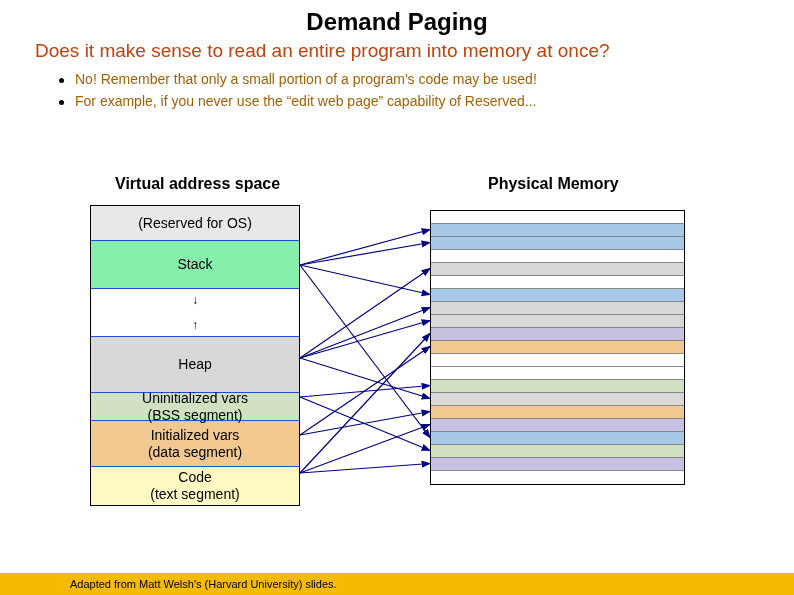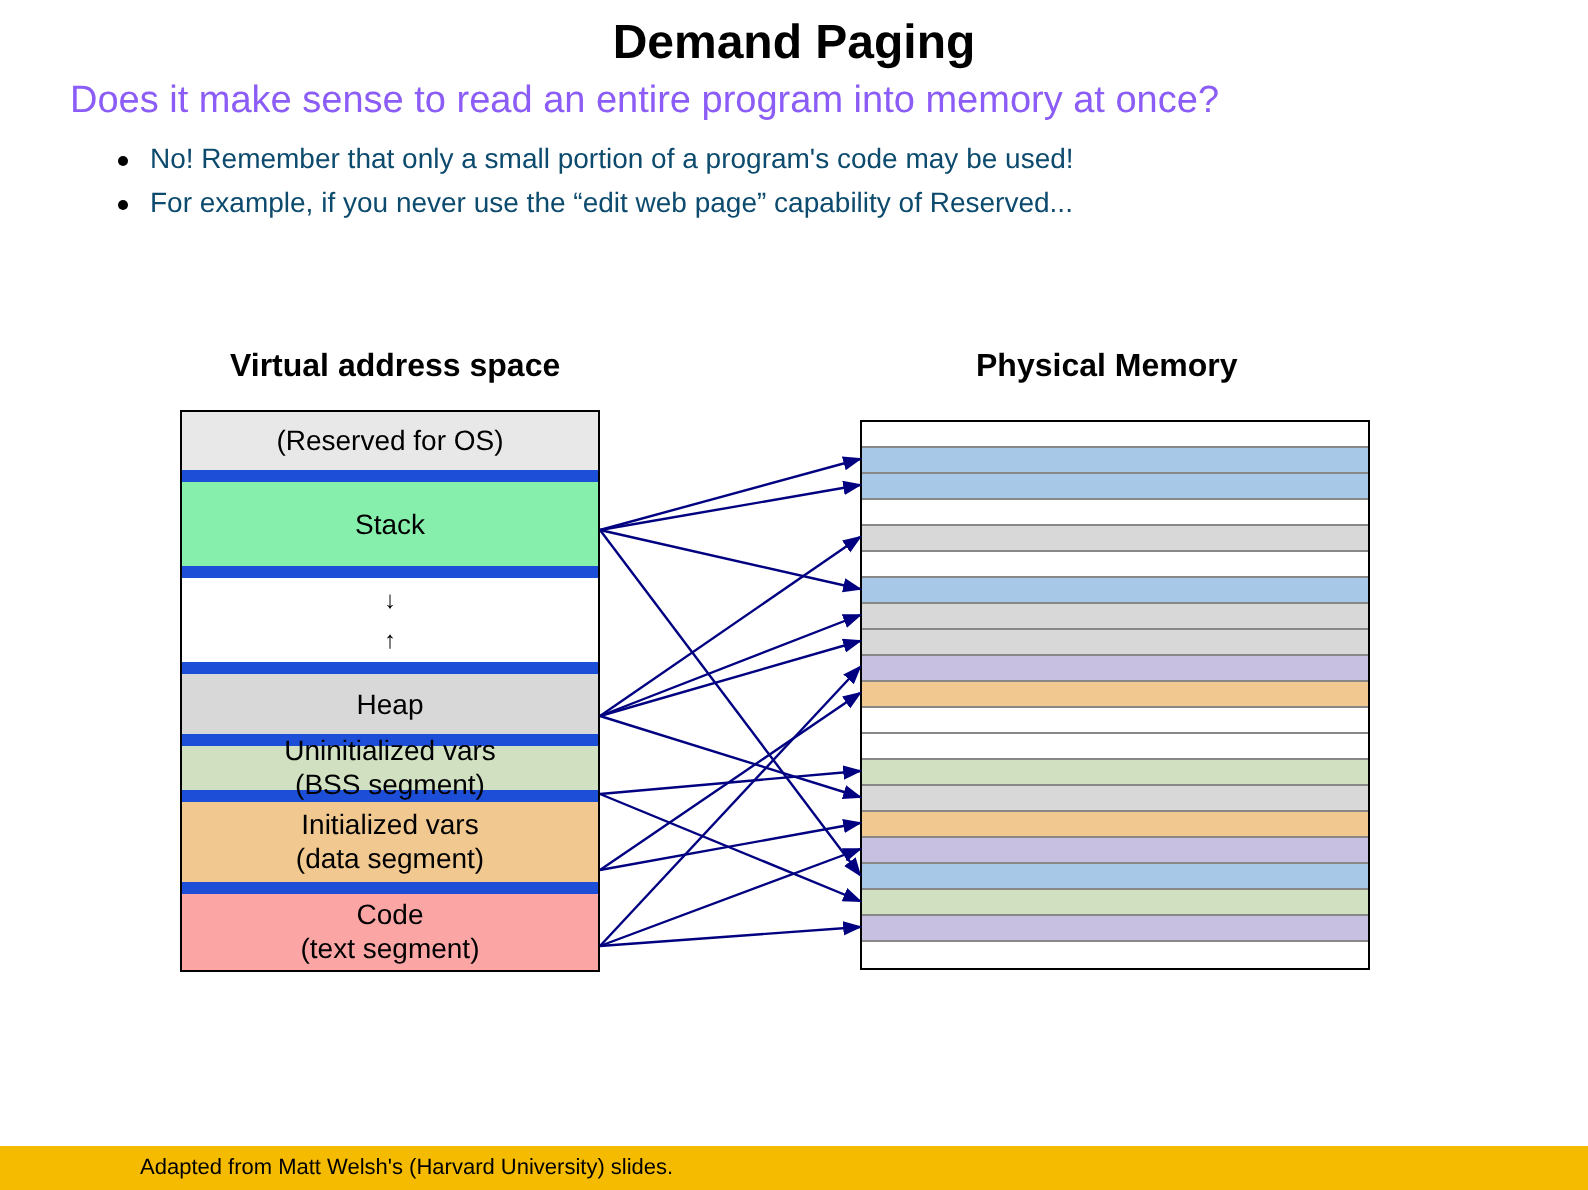--- a/index.html
+++ b/index.html
@@ -1,34 +1,34 @@
 <!DOCTYPE html>
 <html><head>
 <meta charset="utf-8">
 <style>
 *{margin:0;padding:0;box-sizing:border-box}
 body{font-family:Arial,Helvetica,sans-serif;width:794px;height:595px;background:#fff;position:relative;overflow:hidden}
 .title{text-align:center;font-size:24px;font-weight:bold;color:#000000;padding-top:8px}
-.question{font-size:19px;color:#8b5cf6;padding:4px 35px 6px}
+.question{font-size:19px;color:#c2410c;padding:4px 35px 6px}
 .bullets{padding-left:75px;font-size:14px}
-.bullets li{list-style:none;position:relative;padding:3px 0;color:#0c4a6e}
+.bullets li{list-style:none;position:relative;padding:3px 0;color:#a16207}
 .bullets li:before{content:"";position:absolute;left:-16px;top:10px;width:5px;height:5px;background:#000;border-radius:50%}
 .labels{position:absolute;top:175px;left:0;width:100%;font-size:16px;font-weight:bold}
 .lab-left{position:absolute;left:115px}
 .lab-right{position:absolute;left:488px}
 .vas{position:absolute;left:90px;top:205px;width:210px;border:1px solid #000}
-.vas .seg{border-bottom:6px solid #1d4ed8;text-align:center;font-size:14px;display:flex;align-items:center;justify-content:center;flex-direction:column;line-height:1.2}
+.vas .seg{border-bottom:1px solid #1d4ed8;text-align:center;font-size:14px;display:flex;align-items:center;justify-content:center;flex-direction:column;line-height:1.2}
 .vas .seg:last-child{border-bottom:none}
 .seg-os{height:35px;background:#e8e8e8;font-size:13px}
 .seg-stack{height:48px;background:#86efac}
 .seg-gap{height:48px;background:#fff;position:relative}
-.seg-heap{height:36px;background:#d8d8d8}
+.seg-heap{height:56px;background:#d8d8d8}
 .seg-bss{height:28px;background:#d0e0c0}
 .seg-data{height:46px;background:#f0c890}
-.seg-code{height:38px;background:#fca5a5}
+.seg-code{height:38px;background:#fef9c3}
 .pmem{position:absolute;left:430px;top:210px;width:255px;border:1px solid #000}
 .pmem .row{height:13px;border-bottom:1px solid #888}
 .pmem .row:last-child{border-bottom:none}
 .c-white{background:#fff}
 .c-blue{background:#a8c8e8}
 .c-gray{background:#d8d8d8}
 .c-green{background:#d0e0c0}
 .c-orange{background:#f0c890}
 .c-purple{background:#c8c0e0}
 .arrows{position:absolute;left:0;top:0;width:794px;height:595px;pointer-events:none}

